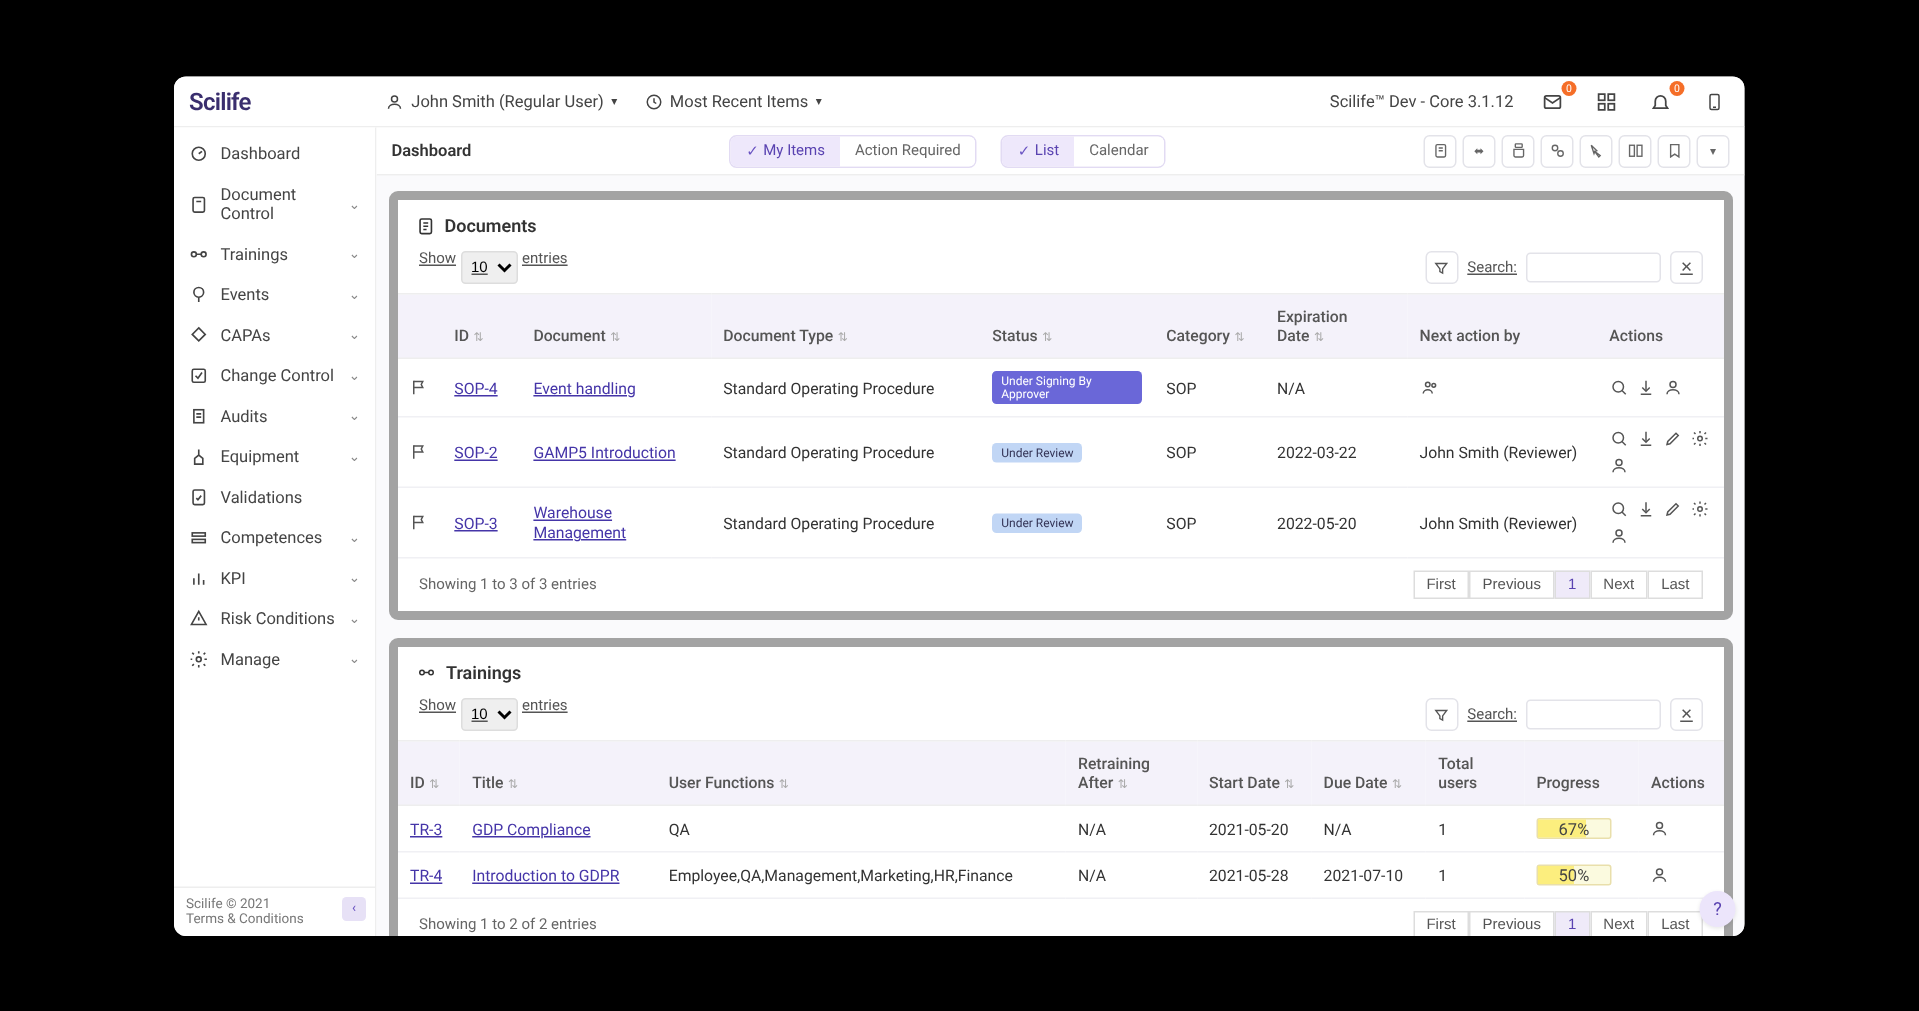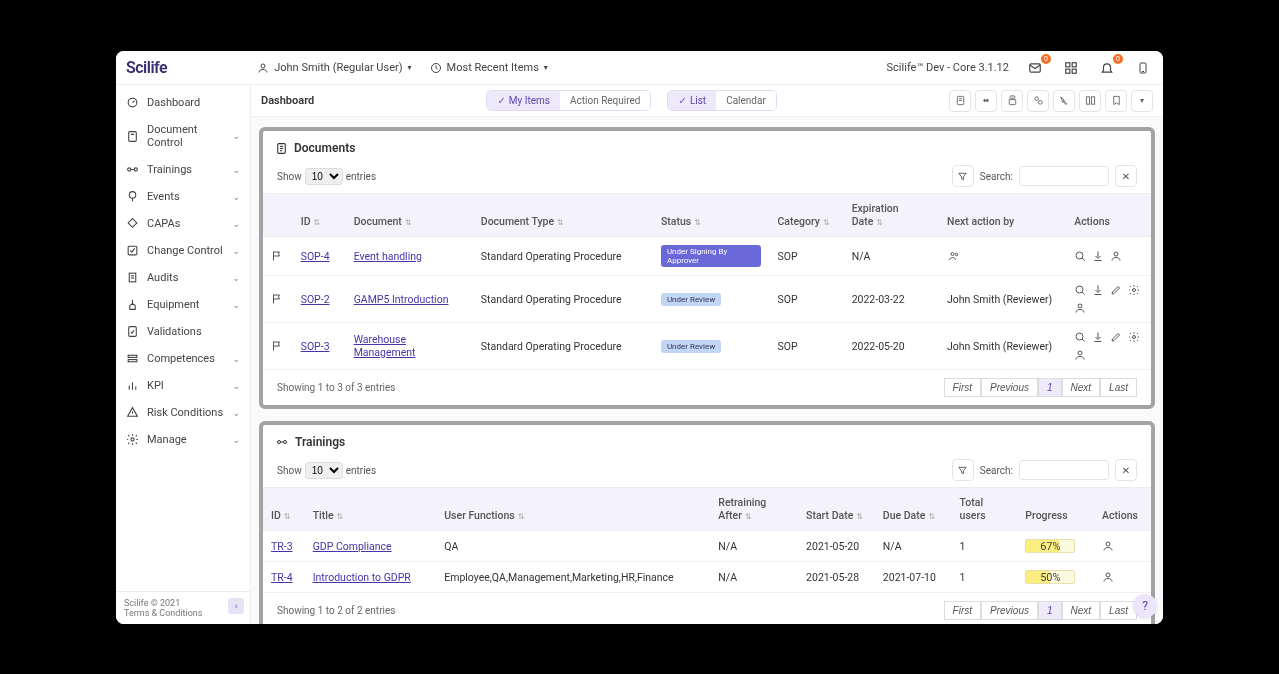--- a/index.html
+++ b/index.html
@@ -21,40 +21,40 @@
 .sb-collapse { position:absolute; right:6px; top:6px; width:16px; height:16px; background:#e7e1f6; color:#6a54c2; border-radius:3px; display:flex; align-items:center; justify-content:center; font-size:9px; cursor:pointer; }
 .main { flex:1; display:flex; flex-direction:column; min-width:0; background:#fafafc; overflow:hidden; }
 .subbar { height:32px; background:#fff; border-bottom:1px solid #eee; display:flex; align-items:center; padding:0 10px; gap:8px; }
 .crumb { font-weight:600; font-size:11px; }
 .seggroup { display:inline-flex; border:1px solid #e2dbf3; border-radius:5px; overflow:hidden; }
 .seg { padding:4px 10px; font-size:10px; color:#666; cursor:pointer; background:#fff; display:inline-flex; align-items:center; gap:3px; }
 .seg.active { background:#eee8fb; color:#5a43b1; }
 .tool-row { display:flex; gap:4px; }
 .tool-btn { width:22px; height:22px; border:1px solid #e3e3e9; background:#fff; border-radius:4px; display:flex; align-items:center; justify-content:center; font-size:10px; color:#666; cursor:pointer; }
 .content { flex:1; overflow:auto; padding:10px 8px 16px 8px; }
-.panel { background:#fff; border:4px solid #a3a3a3; border-radius:6px; margin-bottom:12px; }
+.panel { background:#fff; border:6px solid #a3a3a3; border-radius:6px; margin-bottom:12px; }
 .panel-head { display:flex; align-items:center; gap:6px; padding:10px 12px 6px 12px; font-weight:600; font-size:12px; }
-.tbl-controls { padding:4px 14px 6px 14px; display:flex; align-items:center; font-size:10px; color:#555; }
+.tbl-controls { padding:4px 14px 6px 14px; display:flex; font-size:10px; color:#555;text-decoration:underline; }
 .tbl-controls .right { margin-left:auto; display:flex; align-items:center; gap:6px; }
 .filter-btn { width:22px; height:22px; border:1px solid #e3e3e9; border-radius:4px; display:flex; align-items:center; justify-content:center; font-size:10px; cursor:pointer; }
 .search-in { border:1px solid #e3e3e9; border-radius:3px; height:20px; width:90px; padding:0 4px; font-size:10px; }
 .select-sm { border:1px solid #ddd; border-radius:3px; font-size:10px; padding:1px 2px; margin:0 3px; }
 table.data { width:100%; border-collapse:collapse; font-size:10.5px; }
 table.data th { background:#f4f2fa; color:#555; text-align:left; font-weight:500; padding:8px 8px; border-top:1px solid #eee; border-bottom:1px solid #eee; vertical-align:bottom; }
 table.data td { padding:8px 8px; border-bottom:1px solid #f0f0f4; vertical-align:middle; }
 .sort { font-size:8px; color:#aaa; margin-left:3px; }
 .link { color:#4535a8; text-decoration:underline; cursor:pointer; }
 .status-pill { display:inline-block; padding:2px 6px; border-radius:3px; font-size:8px; color:#fff; }
 .pill-blue { background:#6a67d8; }
 .pill-light { background:#c1d6f5; color:#335; }
 .row-actions { display:flex; gap:6px; flex-wrap:wrap; max-width:80px; }
 .row-actions span { cursor:pointer; color:#555; font-size:11px; }
 .tbl-footer { display:flex; align-items:center; padding:8px 14px; font-size:10px; color:#666; }
 .pager { margin-left:auto; display:flex; gap:0; }
-.pager button { border:1px solid #ddd; background:#fff; font-size:10px; padding:3px 8px; cursor:pointer; color:#555;font-style:italic; }
+.pager button { border:1px solid #ddd; background:#fff; font-size:10px; padding:3px 8px; cursor:pointer; color:#555; }
 .pager button.active { background:#efeaf9; color:#5a43b1; }
 .progress { width:50px; height:14px; background:#fbfadf; border:1px solid #e9dfab; border-radius:2px; position:relative; }
 .progress-bar { height:100%; background:#fcee7e; }
 .progress-text { position:absolute; top:0; left:0; right:0; text-align:center; font-size:11px; line-height:14px; color:#444; }
 .help-float { position:absolute; right:6px; bottom:6px; width:24px; height:24px; border-radius:50%; background:#ece5fb; color:#5a43b1; display:flex; align-items:center; justify-content:center; font-size:12px; cursor:pointer; box-shadow:0 1px 3px rgba(0,0,0,0.1); }
 svg { display:block; }
 .check-purple { color:#6a54c2; }
 </style>
 </head>
 <body>

